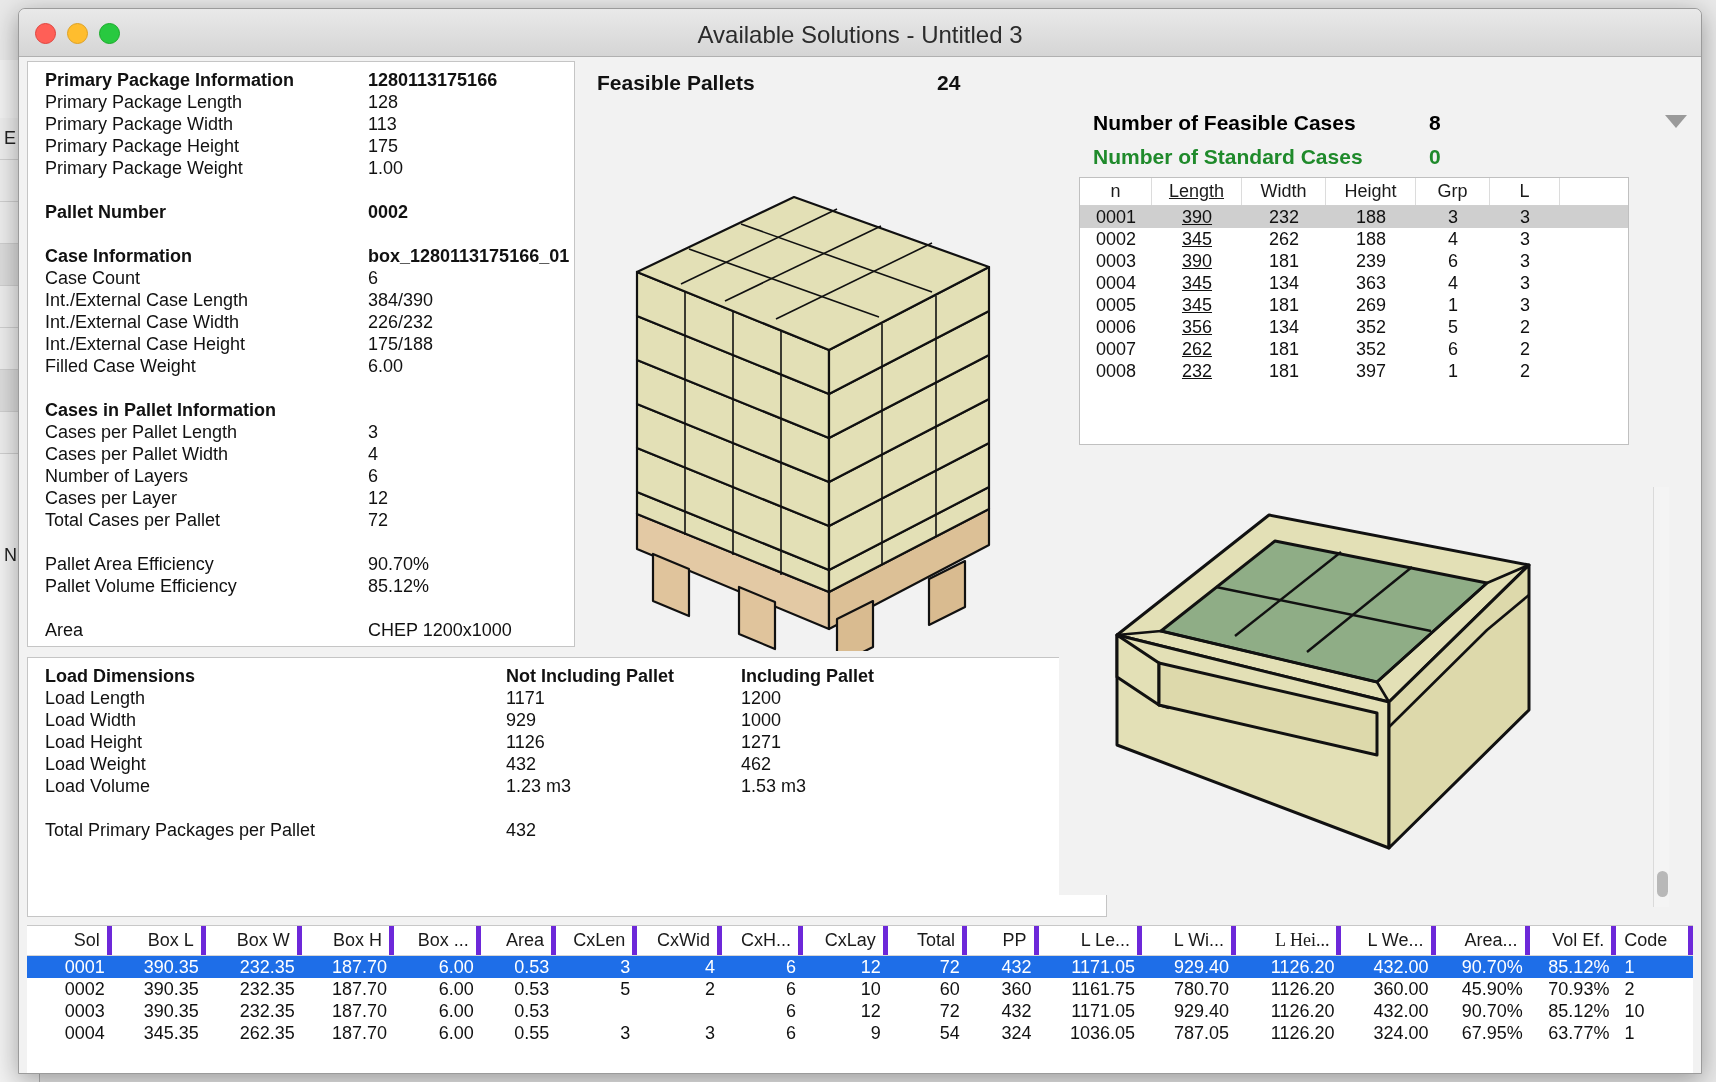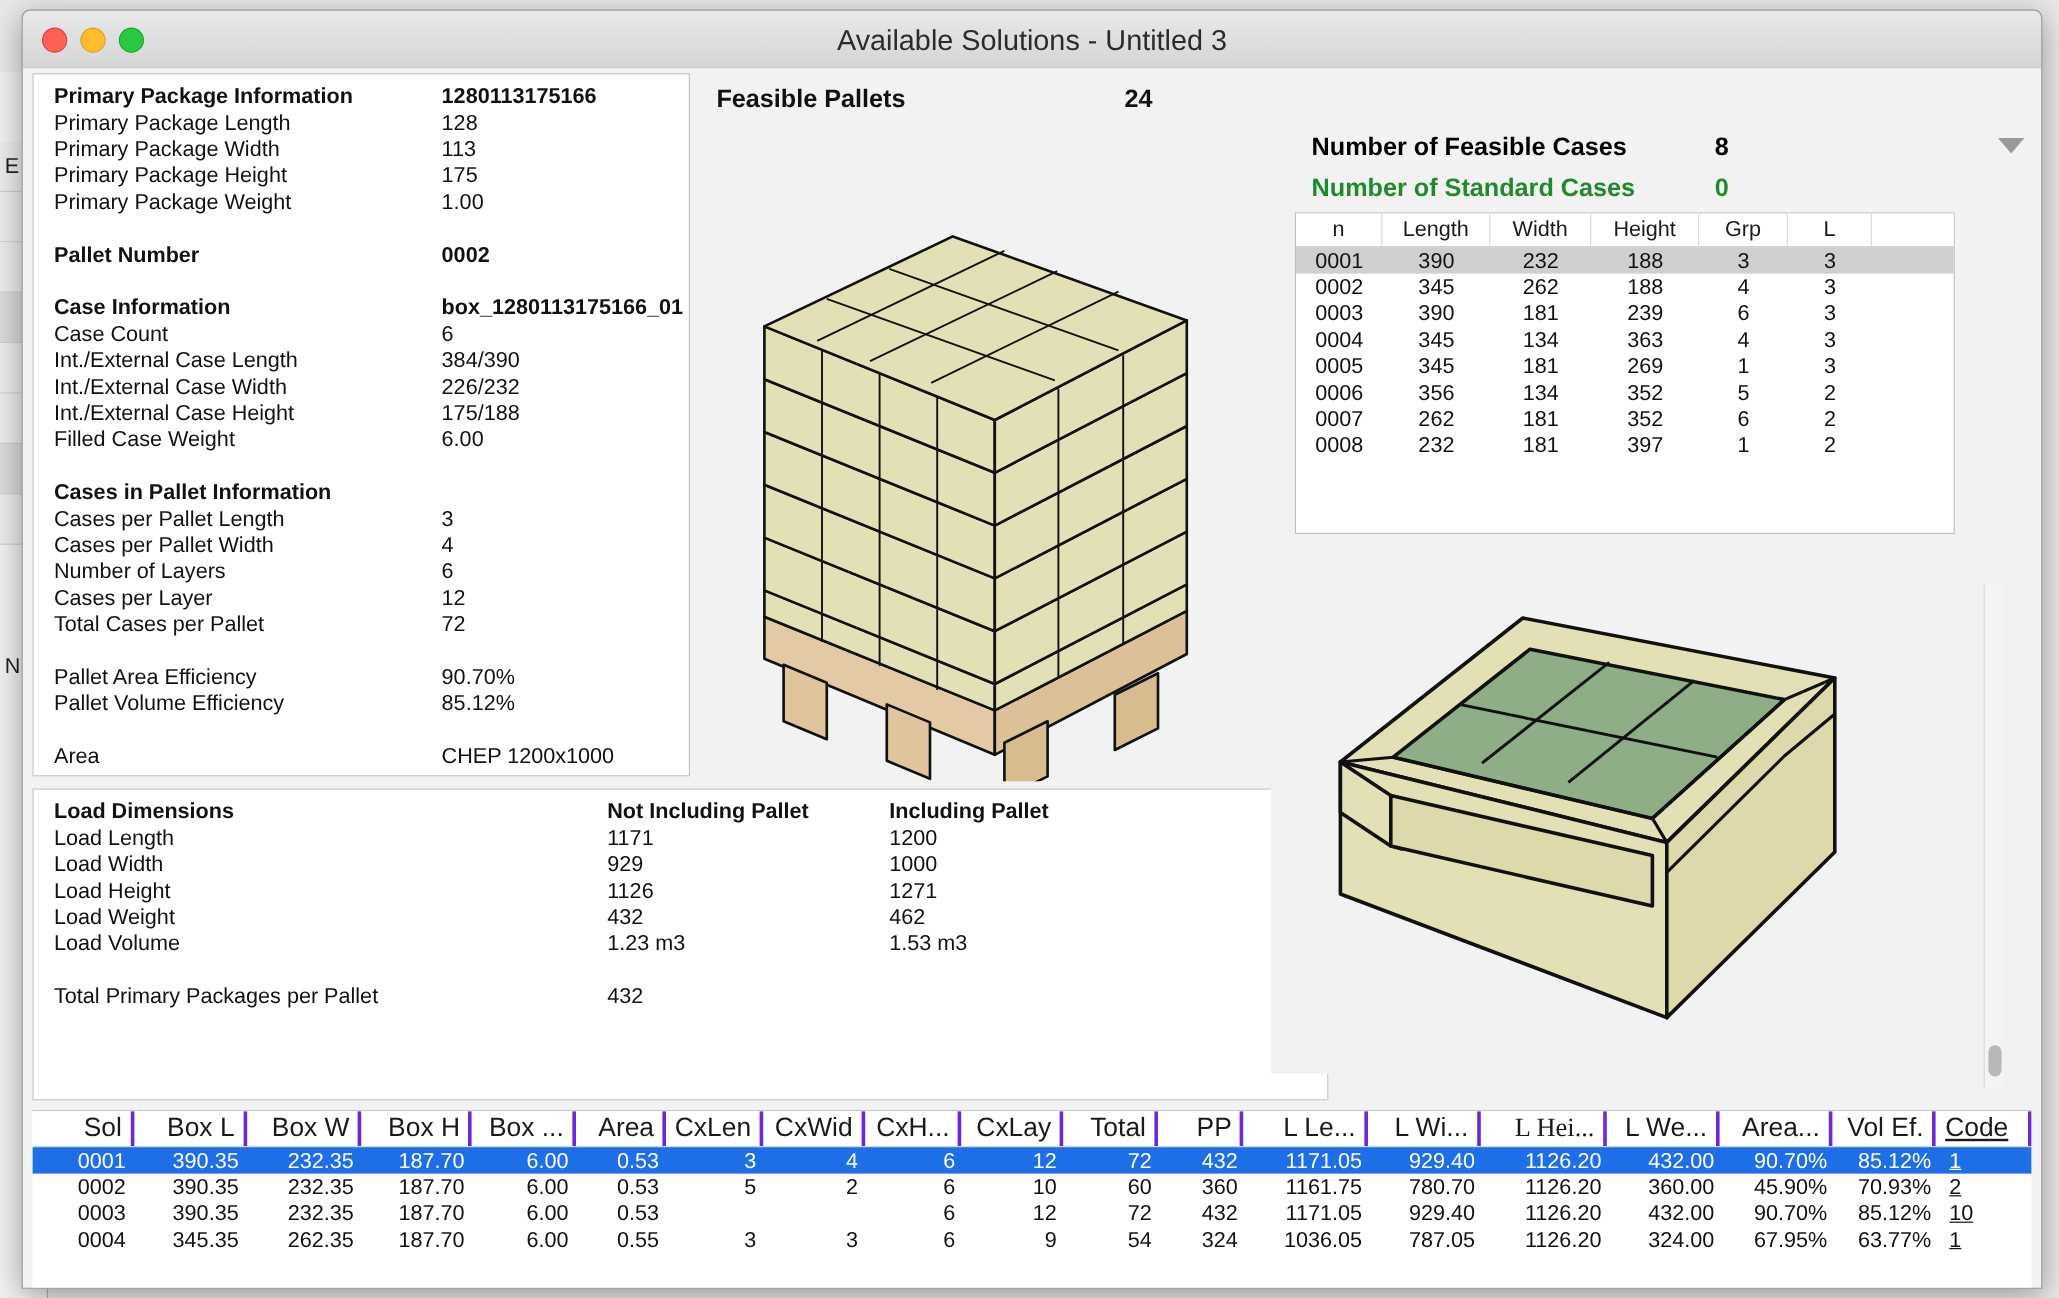--- a/index.html
+++ b/index.html
@@ -186,21 +186,21 @@
   }
   .ct-head { display: flex; height: 28px; background: #fff; border-bottom: 1px solid #d0d0d0; }
   .ct-head div {
     font-size: 18px; color: #1a1a1a; text-align: center;
     line-height: 26px; border-right: 1px solid #dcdcdc;
   }
   .ct-row { display: flex; height: 22px; }
   .ct-row.sel { background: #cfcfcf; }
   .ct-row div { font-size: 18px; color: #111; text-align: center; line-height: 22px; }
   .cw-n { width: 72px; }
-  .cw-len { width: 90px; }
+  .cw-len { width: 90px; text-decoration: underline; }
   .cw-wid { width: 84px; }
   .cw-hei { width: 90px; }
   .cw-grp { width: 74px; }
   .cw-l   { width: 70px; }
 
   
   #box-view {
     position: absolute;
     left: 1040px; top: 398px;
     width: 560px; height: 440px;
@@ -245,29 +245,29 @@
   #sol-table {
     position: absolute;
     left: 8px; top: 868px;
     right: 8px; bottom: 0;
     background: #fff;
     border-top: 1px solid #c8c8c8;
     overflow: hidden;
   }
   .st-head { display: flex; height: 30px; background: #fff; border-bottom: 1px solid #d5d5d5; }
   .st-head div {
-    font-size: 22px; color: #1a1a1a; text-align: right;
-    line-height: 28px; border-right: 3px solid #6d28d9;
+    font-size: 18px; color: #1a1a1a; text-align: right;
+    line-height: 28px; border-right: 5px solid #6d28d9;
     padding-right: 7px;
   }
   .st-row { display: flex; height: 22px; }
   .st-row div { font-size: 18px; color: #111; text-align: right; line-height: 22px; padding-right: 7px; }
   .st-row.sel { background: #1e6ee8; }
   .st-row.sel div { color: #fff; }
-  .st-row div.lastcol, .st-head div.lastcol { text-align: left; padding-left: 8px; padding-right: 18px; text-decoration: underline; }
+  .st-row div.lastcol, .st-head div.lastcol { text-align: left; padding-left: 8px; padding-right: 18px; }
 </style>
 </head>
 <body>
 
 <div id="desktop">
   <div class="bg-window"></div>
   <div class="bg-strip" style="top:118px;height:42px;"></div>
   <div class="bg-strip" style="top:160px;height:42px;"></div>
   <div class="bg-strip" style="top:202px;height:42px;"></div>
   <div class="bg-strip" style="top:244px;height:42px;background:#dcdcdc;"></div>

